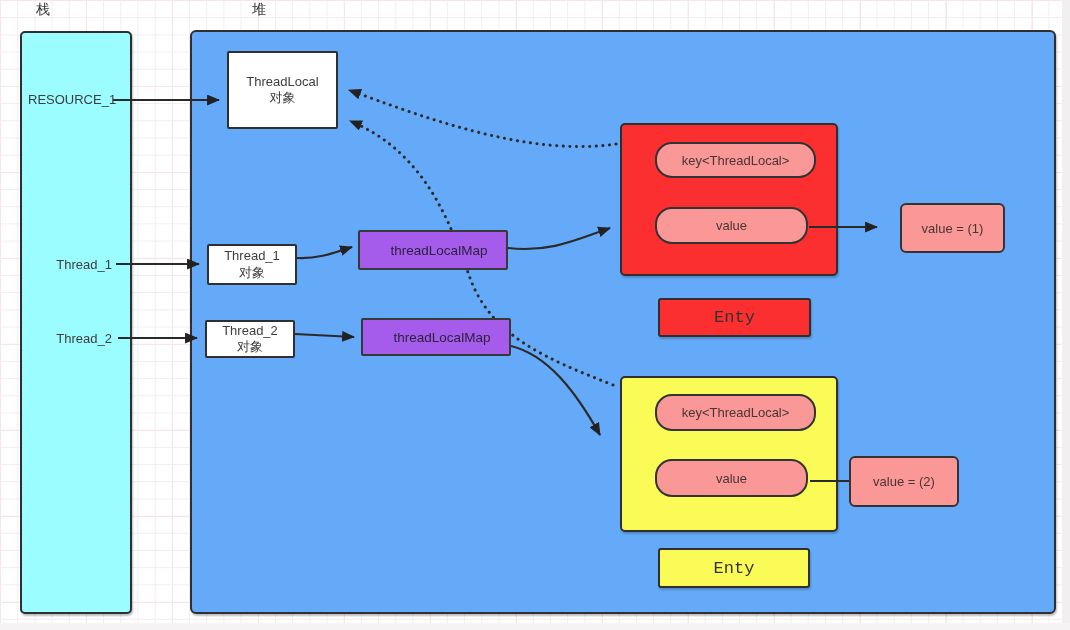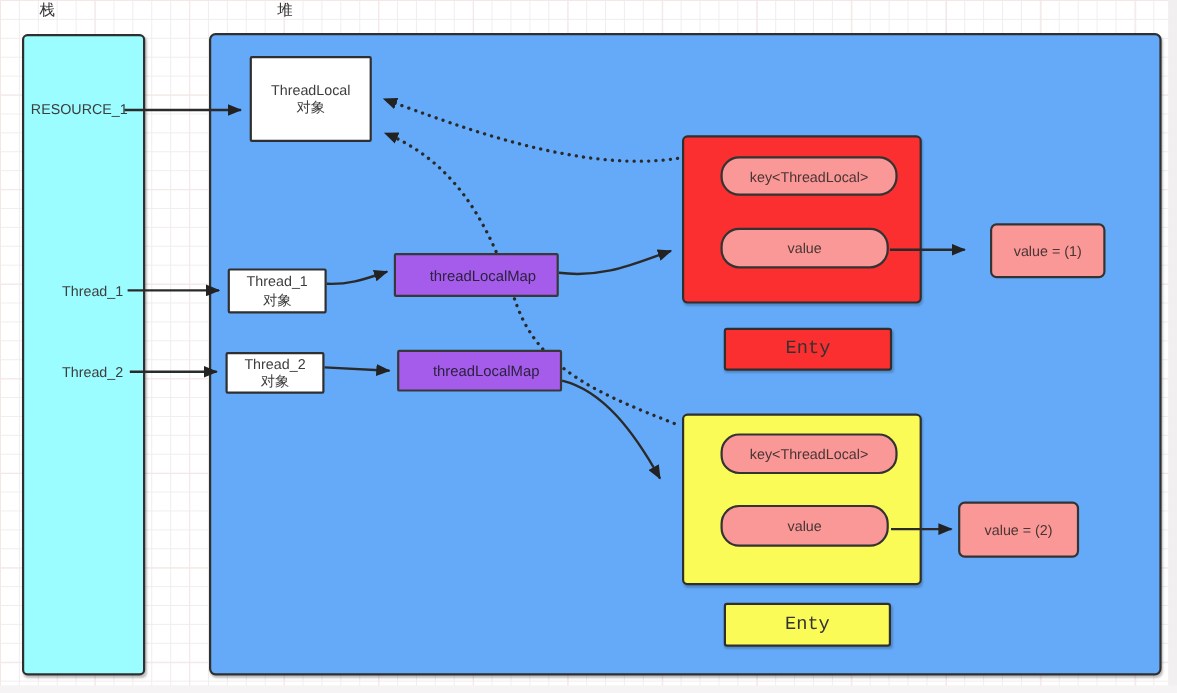--- a/index.html
+++ b/index.html
@@ -64,21 +64,21 @@
   .pill{
     position:absolute;display:flex;align-items:center;justify-content:center;
     background:#f99897;border:2px solid #333;border-radius:17px;
     font-size:13px;color:#4a3434;box-sizing:border-box;
   }
   .key1{left:655px;top:142px;width:161px;height:36px;}
   .val1{left:655px;top:207px;width:153px;height:37px;}
   .key2{left:655px;top:394px;width:161px;height:37px;}
   .val2{left:655px;top:459px;width:153px;height:38px;}
   .res1{left:884px;top:203px;width:105px;height:50px;border-radius:6px;margin-left:16px;}
-  .res2{left:871px;top:456px;width:110px;height:51px;border-radius:6px;}
+  .res2{left:849px;top:456px;width:110px;height:51px;border-radius:6px;}
 
   .enty{
     position:absolute;display:flex;align-items:center;justify-content:center;
     border:2px solid #2f2f2f;border-radius:3px;font-size:17px;color:#333;box-sizing:border-box;
     box-shadow:1px 2px 2px rgba(0,0,0,.2);
     font-family:Liberation Mono, monospace;
   }
   .enty-red{left:658px;top:298px;width:153px;height:39px;background:#fb2f2f;}
   .enty-yellow{left:658px;top:548px;width:152px;height:40px;background:#fbfb57;}
 

